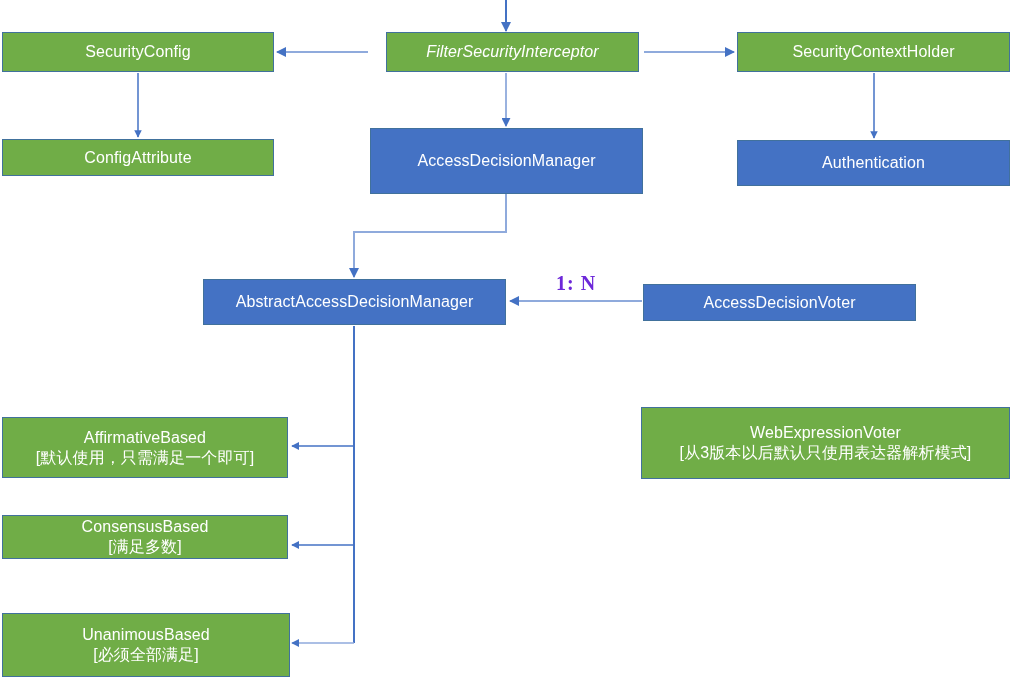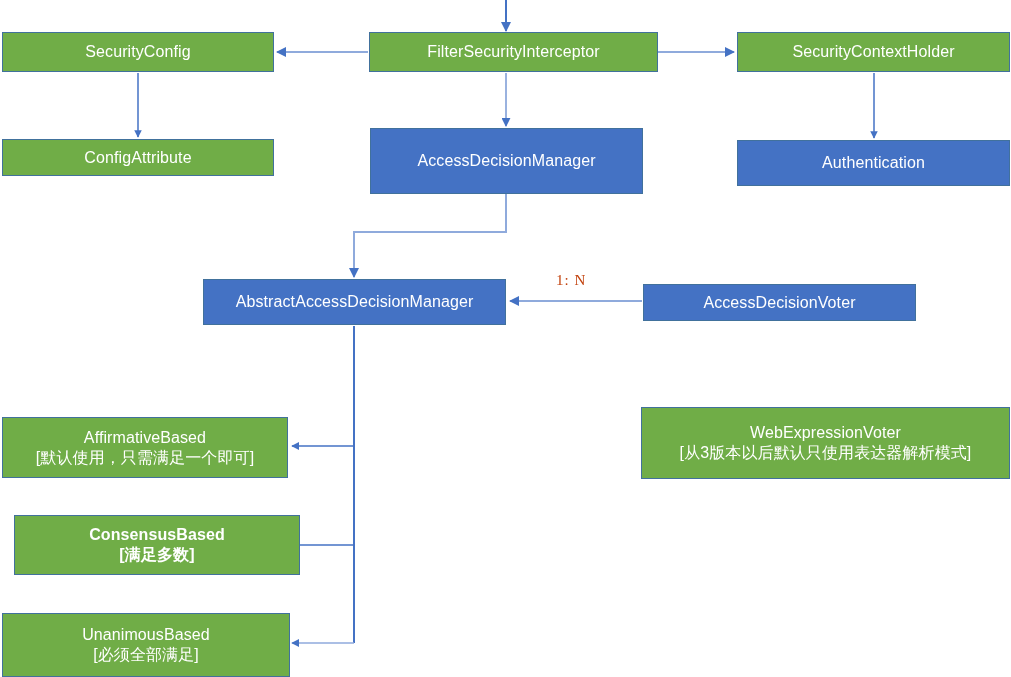--- a/index.html
+++ b/index.html
@@ -29,25 +29,26 @@
     font-size: 16px;
     letter-spacing: 0.1px;
     white-space: pre-line;
     padding: 2px 4px;
   }
   .node.green { background: #70AD47; }
   .node.blue  { background: #4472C4; }
   .node .label { display: block; }
   .edge-label {
     position: absolute;
-    color: #c2410c;
+    color: #6d28d9;
     font-family: "Liberation Serif", serif;
-    font-size: 15px;
+    font-size: 20px;
     white-space: nowrap;
     letter-spacing: 1px;
+    font-weight: bold;
   }
   svg.edges {
     position: absolute;
     left: 0;
     top: 0;
     width: 1011px;
     height: 677px;
     pointer-events: none;
   }
 </style>
@@ -86,32 +87,32 @@
 
     <path d="M 354 446 L 292 446" fill="none" stroke="#4472C4" stroke-width="1.6" marker-end="url(#arrow)"></path>
 
     <path d="M 354 545 L 292 545" fill="none" stroke="#4472C4" stroke-width="1.6" marker-end="url(#arrow)"></path>
 
     <path d="M 354 643 L 292 643" fill="none" stroke="#8FAADC" stroke-width="1.6" marker-end="url(#arrow)"></path>
   </svg>
 
   <div id="nodes">
       <div class="node green" style="left: 2px; top: 32px; width: 272px; height: 40px;"><span class="label">SecurityConfig</span></div>
-      <div class="node green" style="left: 369px; top: 32px; width: 289px; height: 40px;"><span class="label">FilterSecurityInterceptor</span></div>
+      <div class="node green" style="left: 386px; top: 32px; width: 253px; height: 40px; font-style: italic;"><span class="label">FilterSecurityInterceptor</span></div>
       <div class="node green" style="left: 737px; top: 32px; width: 273px; height: 40px;"><span class="label">SecurityContextHolder</span></div>
       <div class="node green" style="left: 2px; top: 139px; width: 272px; height: 37px;"><span class="label">ConfigAttribute</span></div>
       <div class="node blue" style="left: 370px; top: 128px; width: 273px; height: 66px;"><span class="label">AccessDecisionManager</span></div>
       <div class="node blue" style="left: 737px; top: 140px; width: 273px; height: 46px;"><span class="label">Authentication</span></div>
       <div class="node blue" style="left: 203px; top: 279px; width: 303px; height: 46px;"><span class="label">AbstractAccessDecisionManager</span></div>
       <div class="node blue" style="left: 643px; top: 284px; width: 273px; height: 37px;"><span class="label">AccessDecisionVoter</span></div>
       <div class="node green" style="left: 2px; top: 417px; width: 286px; height: 61px;"><span class="label">AffirmativeBased
 [默认使用，只需满足一个即可]</span></div>
       <div class="node green" style="left: 641px; top: 407px; width: 369px; height: 72px;"><span class="label">WebExpressionVoter
 [从3版本以后默认只使用表达器解析模式]</span></div>
-      <div class="node green" style="left: 14px; top: 515px; width: 286px; height: 60px; font-weight: bold;"><span class="label">ConsensusBased
+      <div class="node green" style="left: 2px; top: 515px; width: 286px; height: 44px;"><span class="label">ConsensusBased
 [满足多数]</span></div>
       <div class="node green" style="left: 2px; top: 613px; width: 288px; height: 64px;"><span class="label">UnanimousBased
 [必须全部满足]</span></div>
     </div>
   <div id="edge-labels">
       <div class="edge-label" style="left: 556px; top: 272px;">1: N</div>
     </div>
 
 </div>
 

